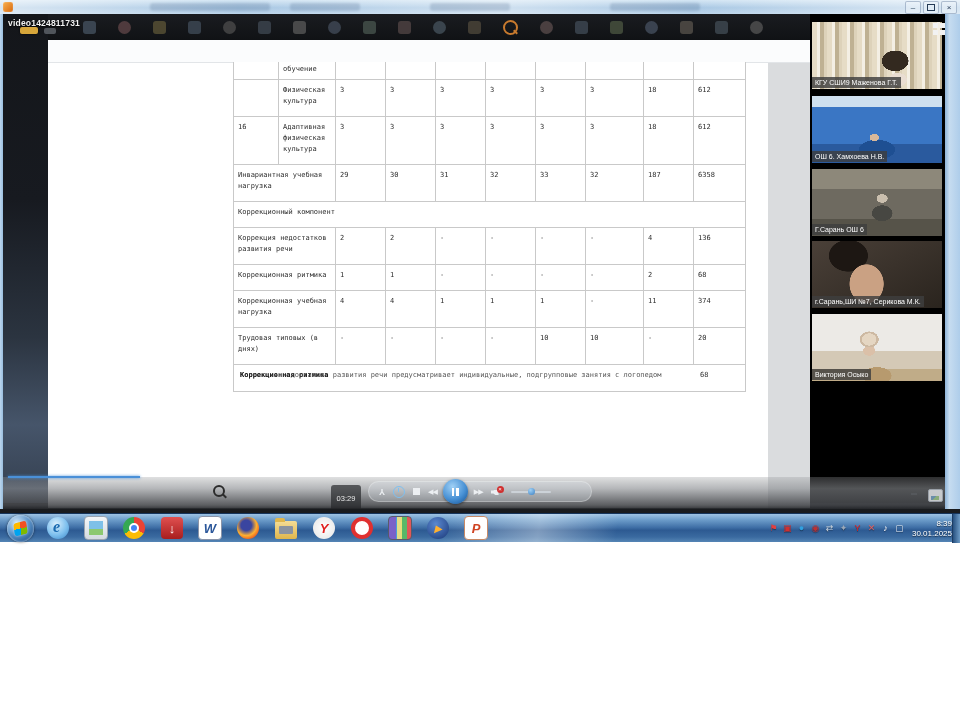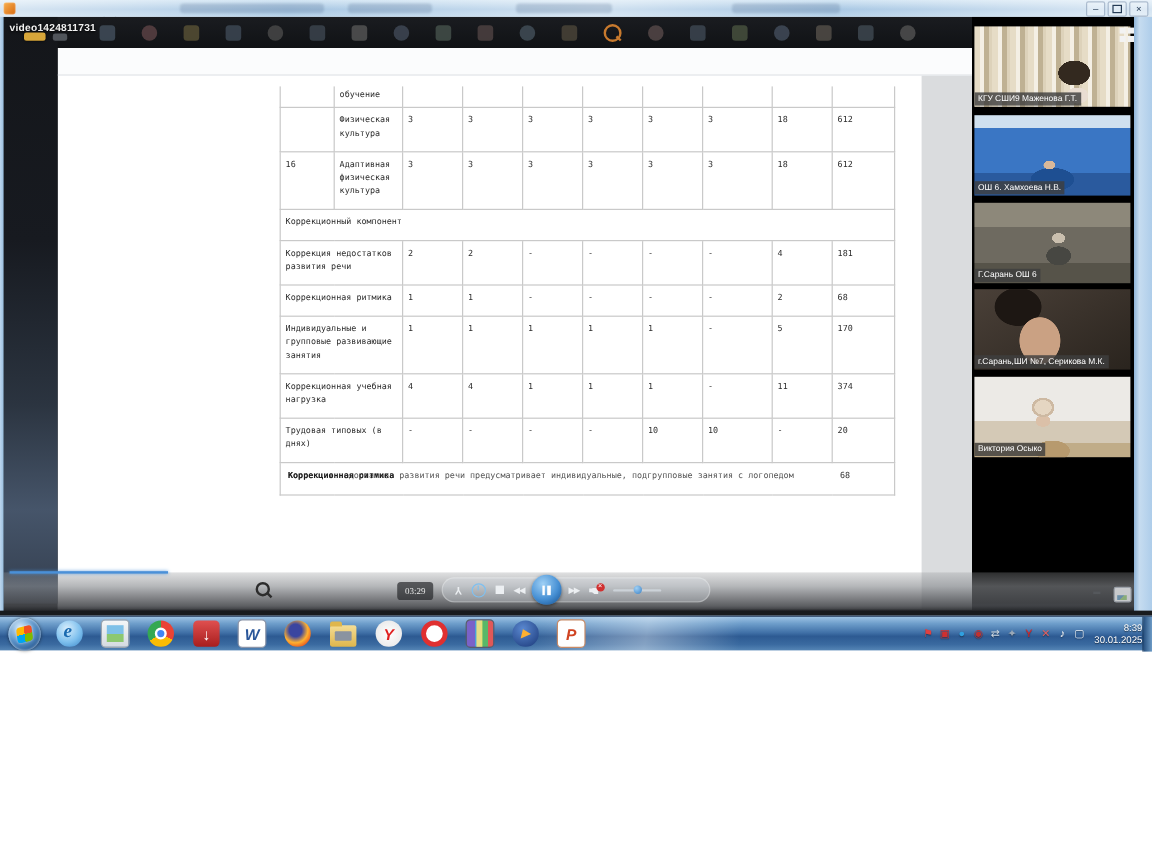--- a/index.html
+++ b/index.html
@@ -71,21 +71,21 @@
   .domain-txt{left:150px;top:46px;font-size:9px;color:#2e9e44;}
   .page-title{left:210px;top:46px;width:558px;font-size:9px;color:#23262a;white-space:nowrap;overflow:hidden;}
   .bookmark-ic{left:776px;top:45px;width:7px;height:10px;background:#a8adb5;
     clip-path:polygon(0 0,100% 0,100% 100%,50% 68%,0 100%);}
   .avatar-ic{left:795px;top:44px;width:13px;height:13px;border-radius:50%;
     background:radial-gradient(circle at 40% 35%,#f5c6e0,#d682b4);border:1px solid #e0a8c8;}
 
   
   .page{left:48px;top:62px;width:762px;height:446px;background:#ffffff;z-index:1;}
   .page-edge{left:768px;top:62px;width:42px;height:446px;background:#dadcde;z-index:1;}
-  .doc-table-wrap{left:233px;top:72px;z-index:2;}
+  .doc-table-wrap{left:233px;top:62px;z-index:2;}
   table.doc{border-collapse:collapse;table-layout:fixed;width:512px;
     font-family:"DejaVu Sans Mono",monospace;font-size:7px;color:#2d2d2d;background:#fff;}
   table.doc td{border:1px solid #c9c9c9;vertical-align:top;padding:5px 4px 9px 4px;line-height:11px;
     word-wrap:break-word;overflow:hidden;}
   tr.partial td{padding-top:2px;padding-bottom:4px;border-top:none;}
   td.sec{padding-bottom:9px;}
   td.notes{padding:4px 4px 4px 4px;line-height:10px;}
   td.clipped{padding:3px 4px;position:relative;height:12px;}
   .clip-rel{position:relative;height:11px;}
   .clip-a{position:absolute;left:2px;top:0;font-weight:bold;color:#1f1f1f;white-space:nowrap;}
@@ -122,22 +122,22 @@
     grid-template-columns:5px 5px;grid-template-rows:5px 5px;gap:2px;}
   .grid-ic i{background:#f2f2f2;display:block;}
 
   
   .controls{left:3px;top:477px;width:942px;height:33px;z-index:6;
     background:linear-gradient(180deg,rgba(150,152,155,.30),rgba(135,138,142,.62) 35%,rgba(70,72,76,.88) 85%,rgba(32,34,37,.95));}
   .progress{left:8px;top:476px;width:132px;height:2px;background:#4a90d8;box-shadow:0 0 3px #4a90d8;z-index:7;}
   .magnifier{left:213px;top:485px;width:14px;height:14px;z-index:7;}
   .magnifier::before{content:"";position:absolute;left:0;top:0;width:8px;height:8px;border:2px solid #2c2c2c;border-radius:50%;}
   .magnifier::after{content:"";position:absolute;left:9px;top:10px;width:5px;height:2px;background:#2c2c2c;transform:rotate(45deg);}
-  .time-chip{left:331px;top:485px;min-width:26px;height:15px;border-radius:3px;z-index:7;
-    background:rgba(35,37,40,.68);color:#e8e8e8;font-size:7.5px;display:flex;align-items:center;justify-content:center;padding:0 2px;font-family:Liberation Serif, serif;}
+  .time-chip{left:331px;top:485px;min-width:26px;height:27px;border-radius:3px;z-index:7;
+    background:rgba(35,37,40,.68);color:#e8e8e8;font-size:7.5px;display:flex;align-items:center;justify-content:center;padding:0 2px;}
   .pill{left:368px;top:481px;width:224px;height:21px;border-radius:11px;z-index:7;
     background:rgba(215,220,226,.32);border:1px solid rgba(255,255,255,.28);
     display:flex;align-items:center;gap:8px;padding:0 10px;box-sizing:border-box;}
   .pc{flex:0 0 auto;display:flex;align-items:center;justify-content:center;color:#eceff2;}
   .pc-fork{font-size:9px;transform:rotate(180deg);font-weight:bold;}
   .pc-timer{width:10px;height:10px;border:1.5px solid #7ec0f0;border-radius:50%;position:relative;}
   .pc-timer::after{content:"";position:absolute;left:3.5px;top:1.5px;width:1.5px;height:3.5px;background:#7ec0f0;}
   .pc-stop{width:7px;height:7px;background:#eceff2;}
   .pc-rew::before{content:"◀◀";font-size:7px;letter-spacing:-1px;}
   .pc-ff::before{content:"▶▶";font-size:7px;letter-spacing:-1px;}
@@ -339,54 +339,54 @@
             <td>3</td>
             <td>3</td>
             <td>3</td>
             <td>3</td>
             <td>3</td>
             <td>3</td>
             <td>18</td>
             <td>612</td>
           </tr>
           <tr>
+            <td colspan="2">Инвариантная учебная нагрузка</td>
+            <td>29</td>
+            <td>30</td>
+            <td>31</td>
+            <td>32</td>
+            <td>33</td>
+            <td>32</td>
+            <td>187</td>
+            <td>6358</td>
+          </tr>
+          <tr>
             <td class="sec" colspan="10">Коррекционный компонент</td>
           </tr>
           <tr>
             <td colspan="2">Коррекция недостатков развития речи</td>
             <td>2</td>
             <td>2</td>
             <td>-</td>
             <td>-</td>
             <td>-</td>
             <td>-</td>
             <td>4</td>
-            <td>181</td>
+            <td>136</td>
           </tr>
           <tr>
             <td colspan="2">Коррекционная ритмика</td>
             <td>1</td>
             <td>1</td>
             <td>-</td>
             <td>-</td>
             <td>-</td>
             <td>-</td>
             <td>2</td>
             <td>68</td>
-          </tr>
-          <tr>
-            <td colspan="2">Индивидуальные и групповые развивающие занятия</td>
-            <td>1</td>
-            <td>1</td>
-            <td>1</td>
-            <td>1</td>
-            <td>1</td>
-            <td>-</td>
-            <td>5</td>
-            <td>170</td>
           </tr>
           <tr>
             <td colspan="2">Коррекционная учебная нагрузка</td>
             <td>4</td>
             <td>4</td>
             <td>1</td>
             <td>1</td>
             <td>1</td>
             <td>-</td>
             <td>11</td>

